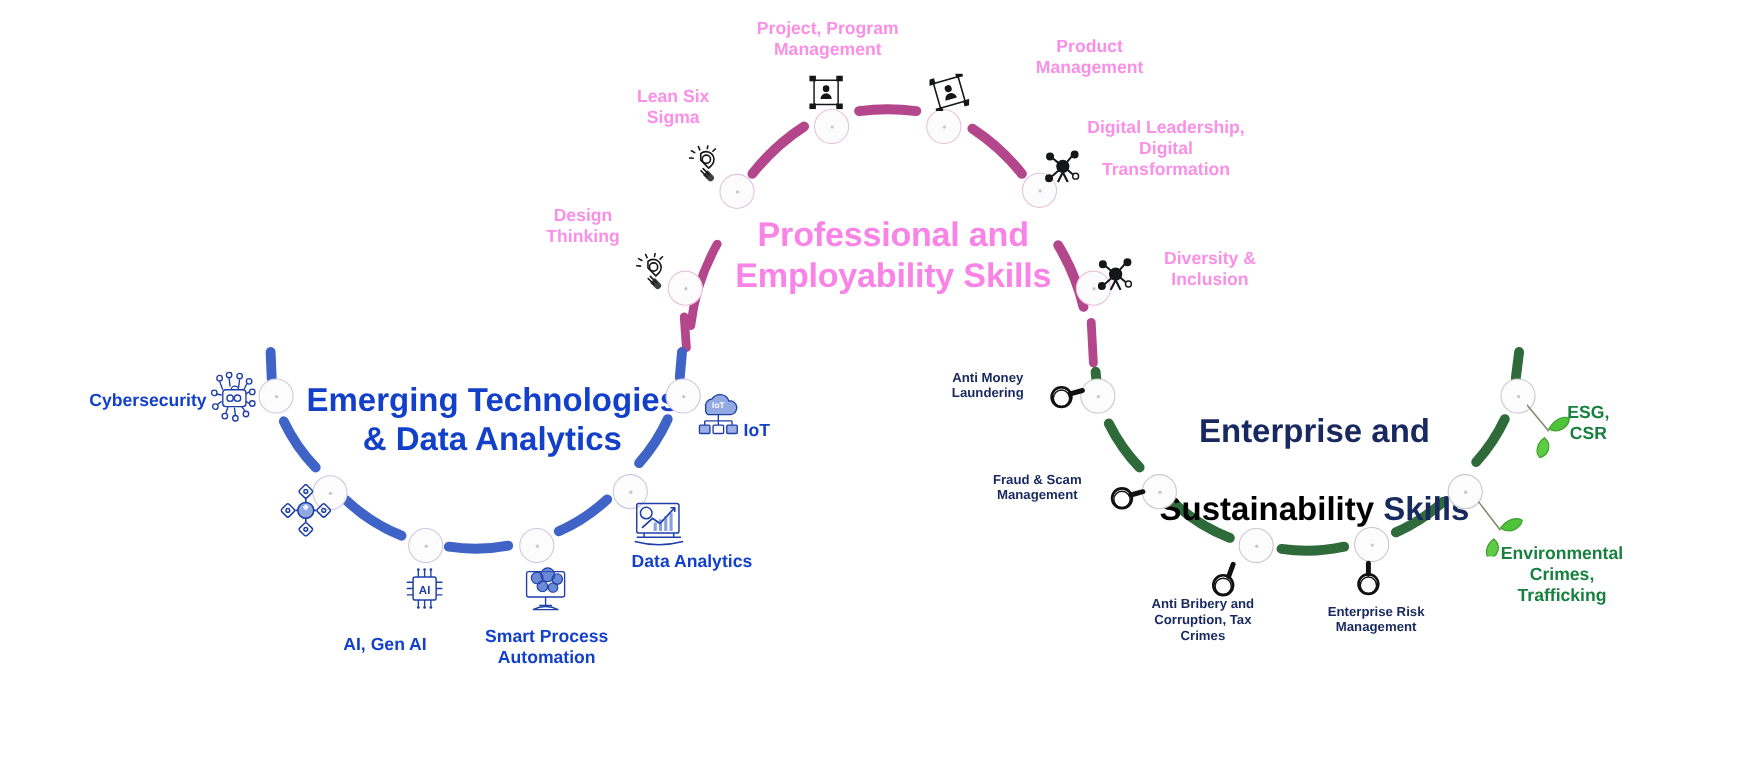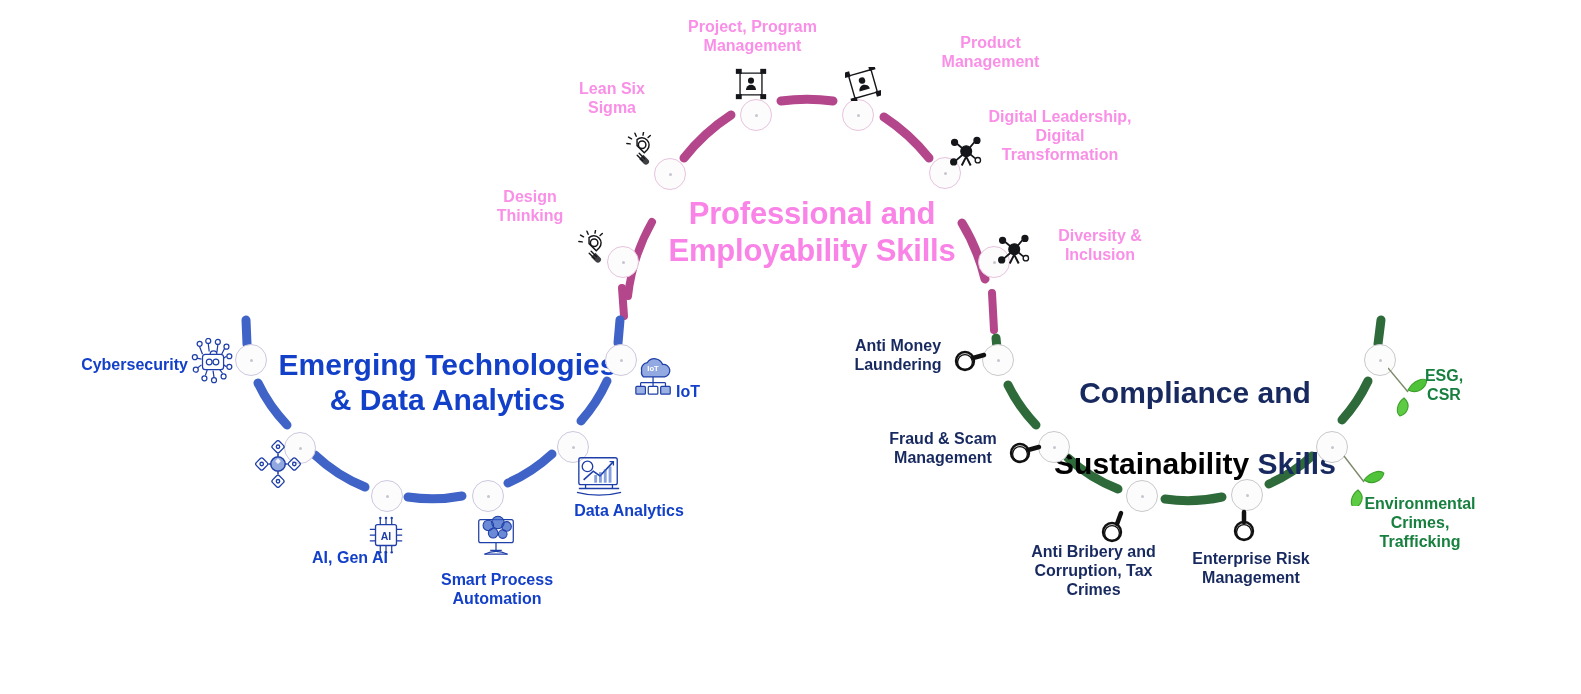--- a/index.html
+++ b/index.html
@@ -75,21 +75,21 @@
 
   
   .label {
     position: absolute;
     font-weight: bold;
     line-height: 1.2;
     white-space: pre-line;
   }
   .label.pink   { color: #f98fe6; font-size: 16px; }
   .label.blue   { color: #1340c9; font-size: 16px; }
-  .label.navy   { color: #17295f; font-size: 16px; }
+  .label.navy   { color: #17295f; font-size: 12px; }
   .label.green  { color: #17803f; font-size: 16px; }
   .label.ta-r   { text-align: center; }
   .label.ta-l   { text-align: left; }
   .label.ta-c   { text-align: center; }
 
   
   .ico {
     position: absolute;
     pointer-events: none;
   }
@@ -255,21 +255,21 @@
 &amp; Data Analytics</div>
 
   <div class="node blue" style="left:235px; top:344px;"></div>
   <div class="node blue" style="left:284px; top:432px;"></div>
   <div class="node blue" style="left:371px; top:480px;"></div>
   <div class="node blue" style="left:472px; top:480px;"></div>
   <div class="node blue" style="left:557px; top:431px;"></div>
   <div class="node blue" style="left:605px; top:344px;"></div>
 
   <div class="label blue ta-r" style="left:72px; top:355px; width:125px;">Cybersecurity</div>
-  <div class="label blue ta-c" style="left:290px; top:548px; width:120px;">AI, Gen AI</div>
+  <div class="label blue ta-c" style="left:290px; top:577px; width:120px;">AI, Gen AI</div>
   <div class="label blue ta-c" style="left:417px; top:570px; width:160px;">Smart Process
 Automation</div>
   <div class="label blue ta-c" style="left:556px; top:501px; width:146px;">Data Analytics</div>
   <div class="label blue ta-l" style="left:676px; top:382px; width:60px;">IoT</div>
 
   <svg class="ico" style="left:191px; top:338px; width:46px; height:48px;" viewBox="0 0 48 50">
     <g stroke="#1f3fa8" stroke-width="1.3" fill="none">
       <rect x="12" y="17" width="22" height="16" rx="3"></rect>
       <circle cx="19" cy="25" r="3"></circle>
         <circle cx="26" cy="25" r="3"></circle>
@@ -374,21 +374,21 @@
       <path d="M22 24 L22 30 M9 30 L35 30 M9 30 L9 34 M22 30 L22 34 M35 30 L35 34"></path>
       <rect x="4" y="34" width="10" height="8" rx="1" fill="#3a63c8" opacity="0.5" stroke="none"></rect>
       <rect x="4" y="34" width="10" height="8" rx="1"></rect>
       <rect x="17" y="34" width="10" height="8" rx="1"></rect>
       <rect x="30" y="34" width="10" height="8" rx="1" fill="#3a63c8" opacity="0.5" stroke="none"></rect>
       <rect x="30" y="34" width="10" height="8" rx="1"></rect>
     </g>
   </svg>
 
   <div class="cluster-title greenmix" style="left:1050px; top:340px; width:290px;">
-    <div>Compliance and</div>
+    <div>Enterprise and</div>
     <div><span class="g">Sustainability</span><span> Skills</span></div>
   </div>
 
   <div class="node green" style="left:982px; top:344px;"></div>
   <div class="node green" style="left:1038px; top:431px;"></div>
   <div class="node green" style="left:1126px; top:480px;"></div>
   <div class="node green" style="left:1231px; top:479px;"></div>
   <div class="node green" style="left:1316px; top:431px;"></div>
   <div class="node green" style="left:1364px; top:344px;"></div>
 

